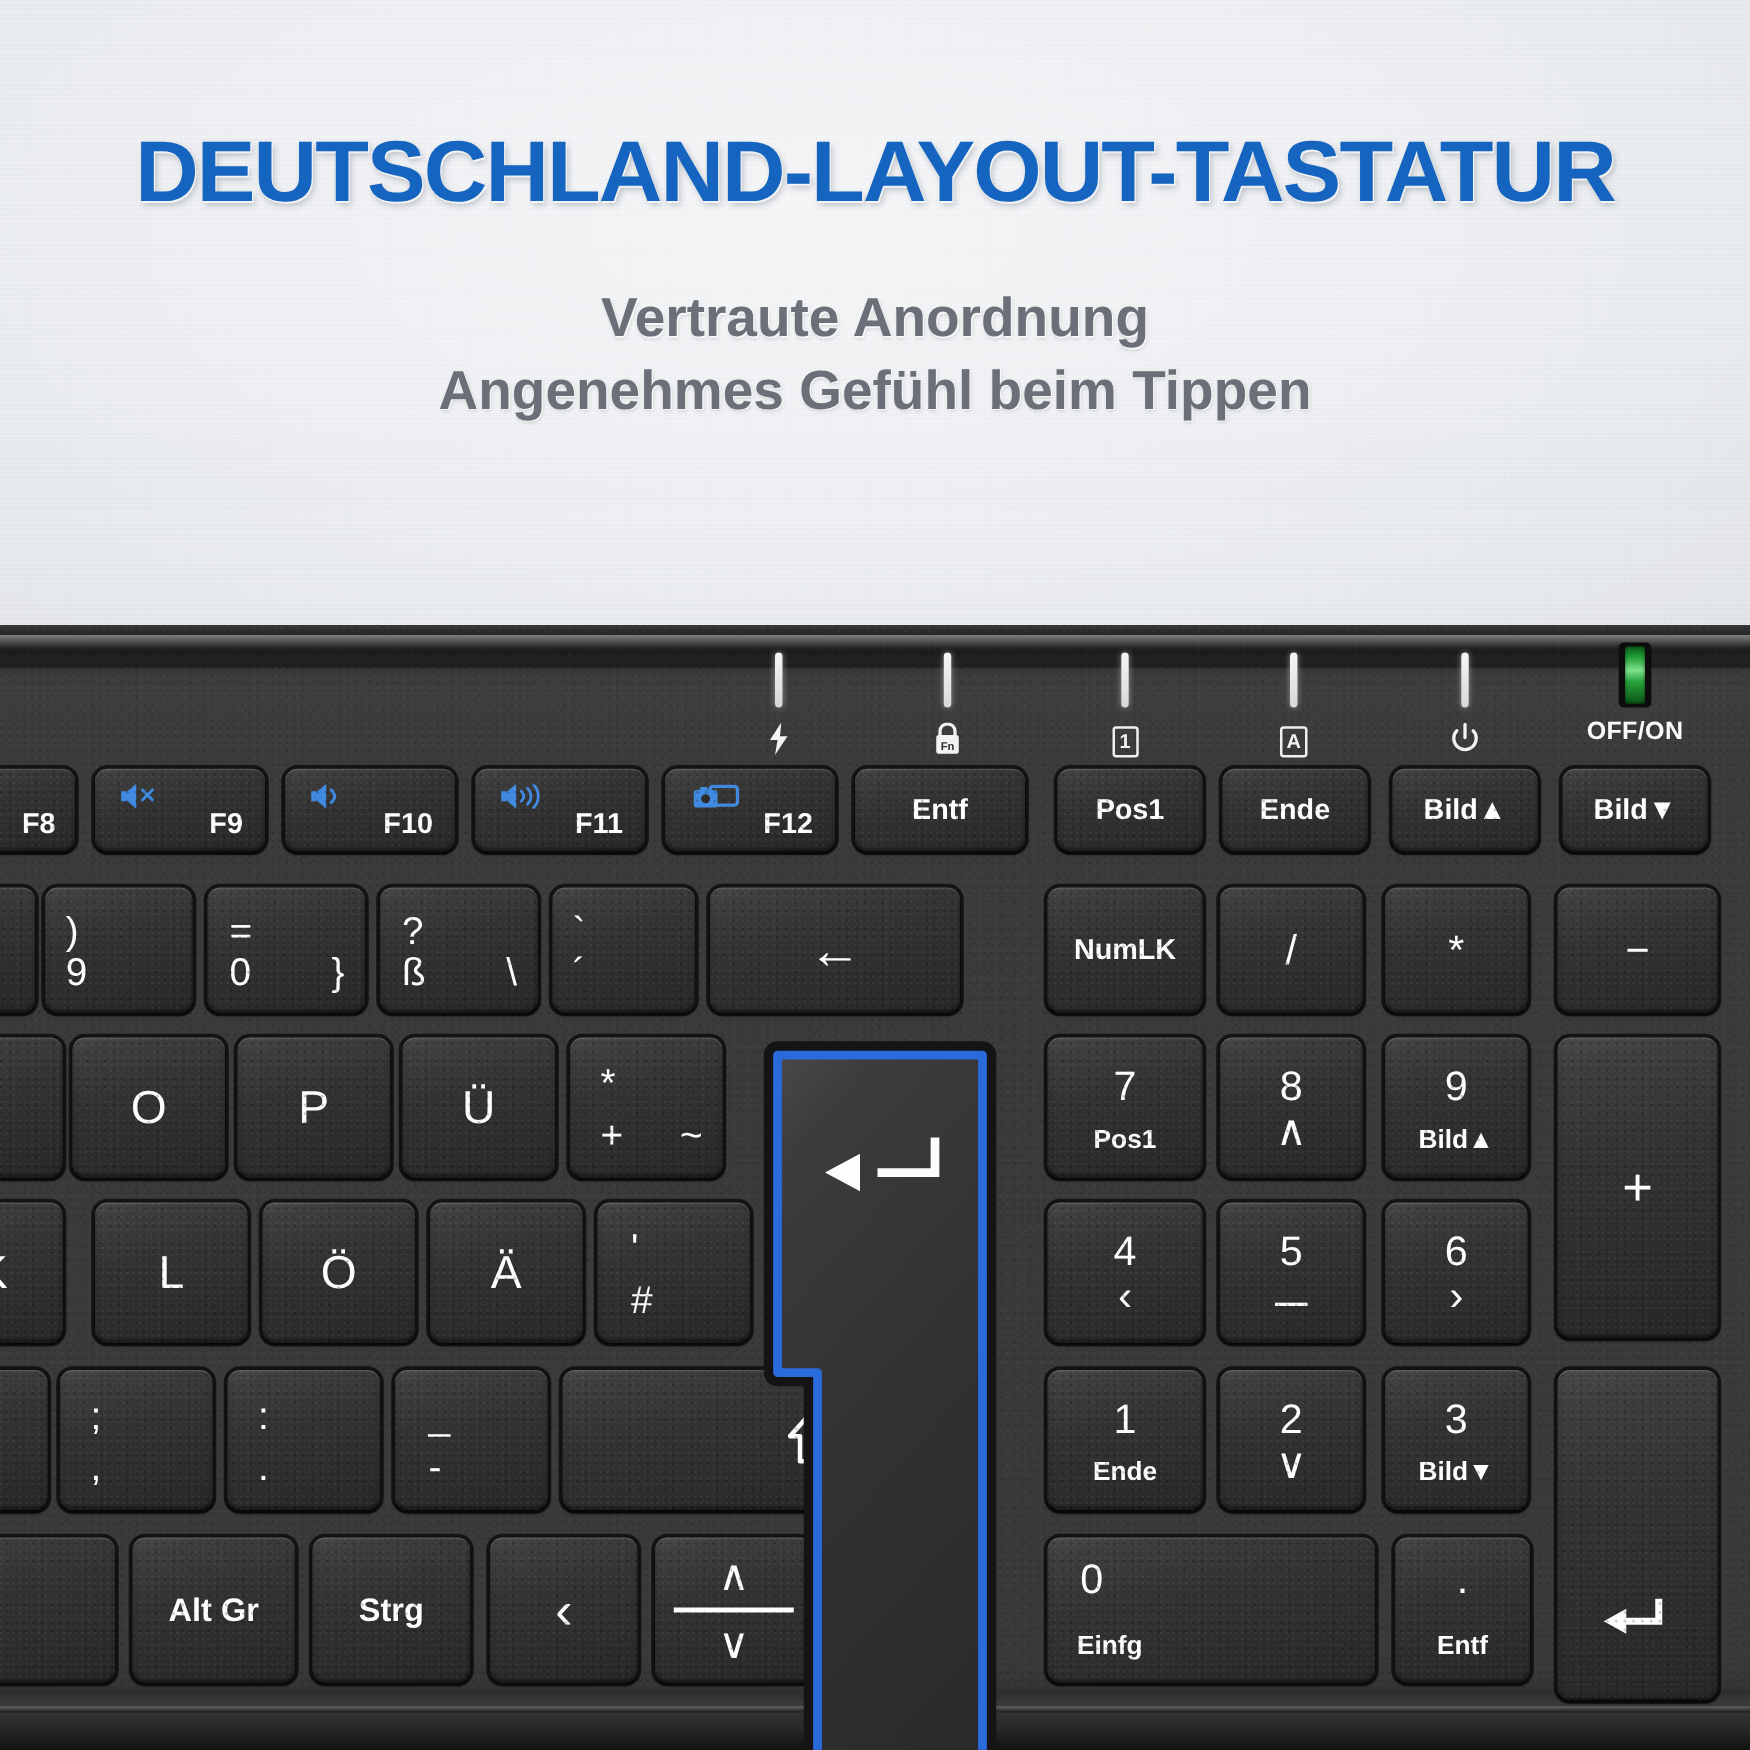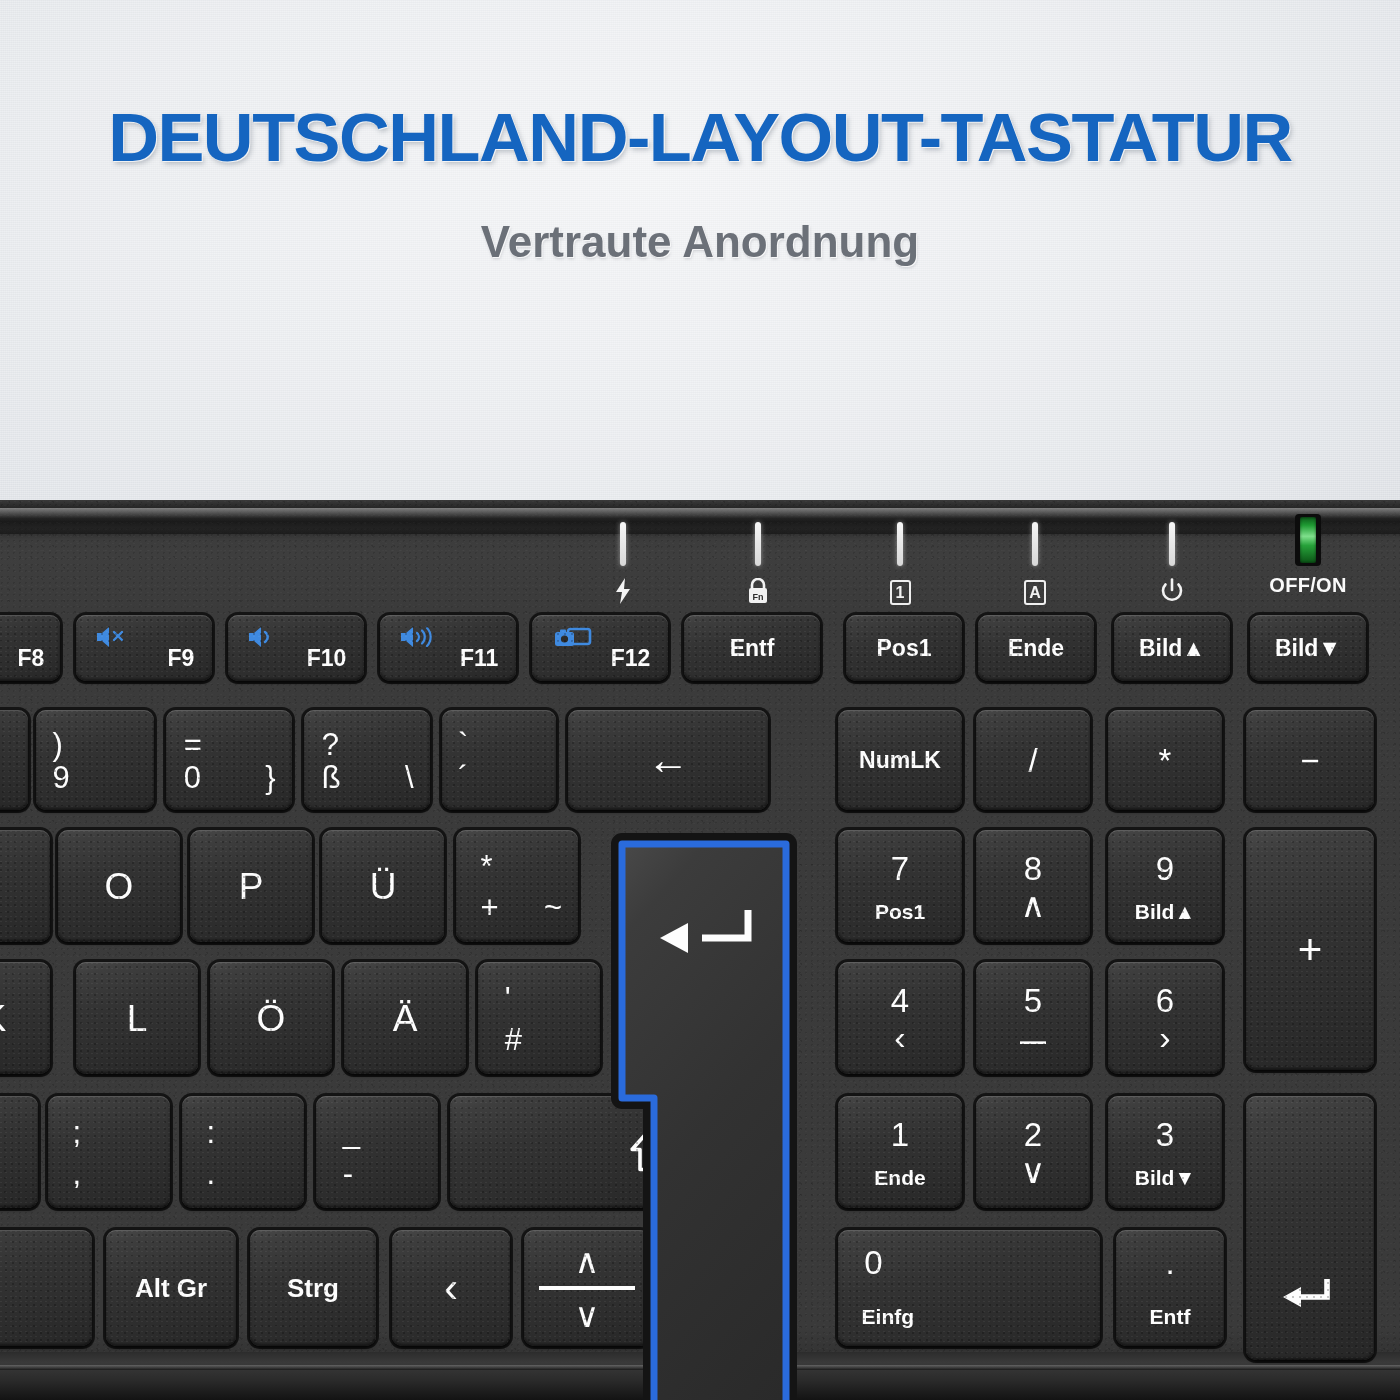--- a/index.html
+++ b/index.html
@@ -40,21 +40,21 @@
     text-shadow: 1px 1px 0 rgba(255,255,255,.75), 2px 3px 5px rgba(90,100,115,.35);
     white-space: nowrap;
     transform: scaleX(1.02);
   }
   .sub {
     color: #6b7078;
     font-weight: 600;
     white-space: nowrap;
     text-shadow: 1px 1px 0 rgba(255,255,255,.8), 1px 2px 3px rgba(100,105,115,.25);
   }
-  #sub1 { margin-top: 40px; font-size: 44px; }
+  #sub1 { margin-top: 53px; font-size: 44px; }
   #sub2 { margin-top: 8px;  font-size: 44px; }
   #sub3 { margin-top: 8px;  font-size: 44px; }
 
   
   #kb {
     position: absolute;
     left: 0; top: 500px;
     width: 1400px; height: 900px;
     background: linear-gradient(180deg,
         #3a3a3a 0%, #151515 1.6%, #0c0c0c 2.4%,
@@ -186,20 +186,21 @@
   }
   #enter-hl svg { display:block; }
 </style>
 </head>
 <body>
 
 <div id="banner">
   <div id="banner-inner">
     <div id="headline">DEUTSCHLAND-LAYOUT-TASTATUR</div>
     <div id="sub1" class="sub">Vertraute Anordnung</div>
+    <div id="sub3" class="sub">Angenehmes Gefühl beim Tippen</div>
   </div>
 </div>
 
 <div id="kb">
   <div id="kb-bevel"></div>
 
   <div id="indicators">
 
     <div class="ind" style="left:578px; top:22px;">
       <div class="led"></div>

